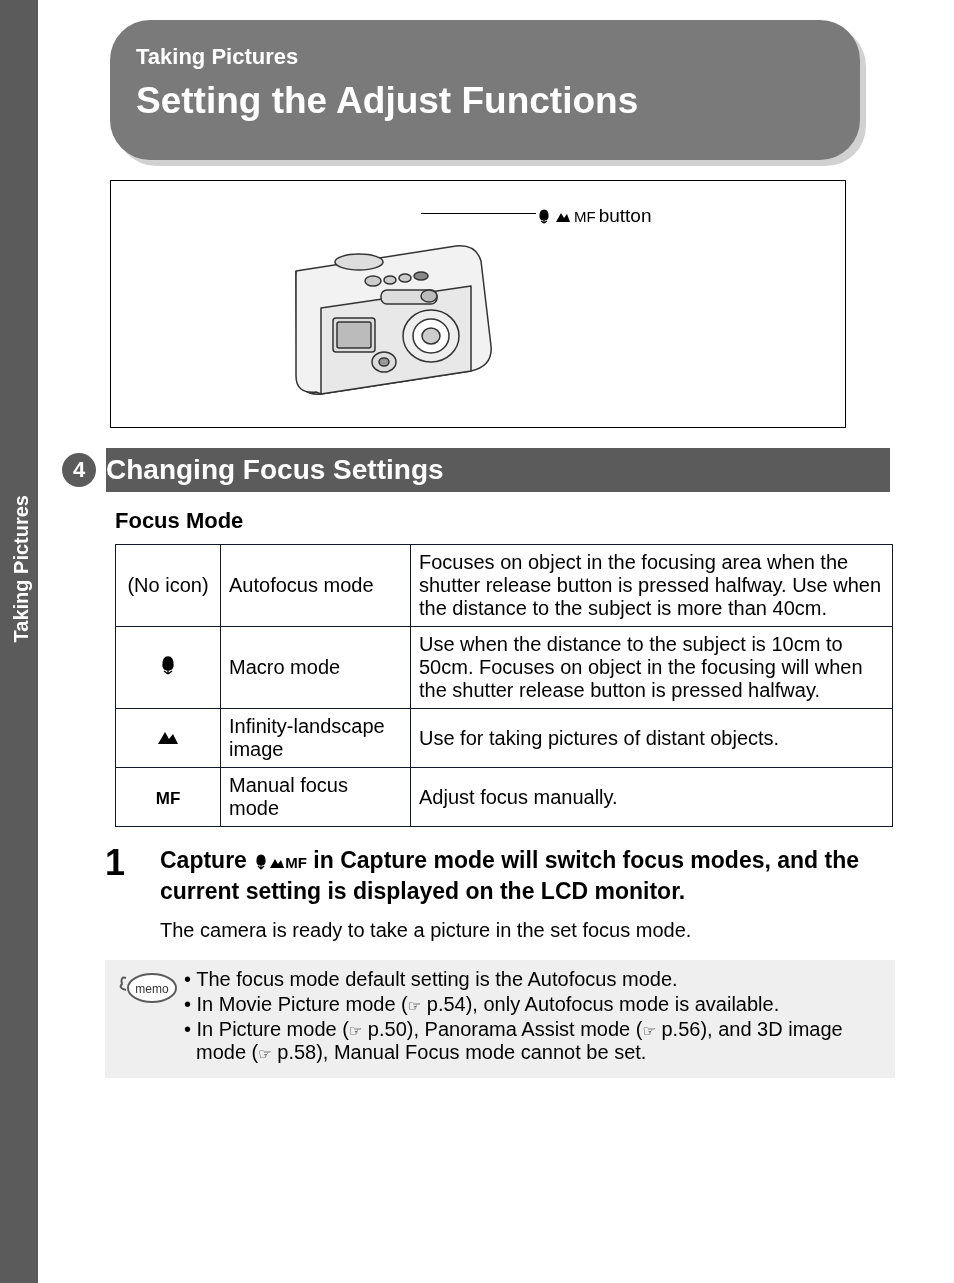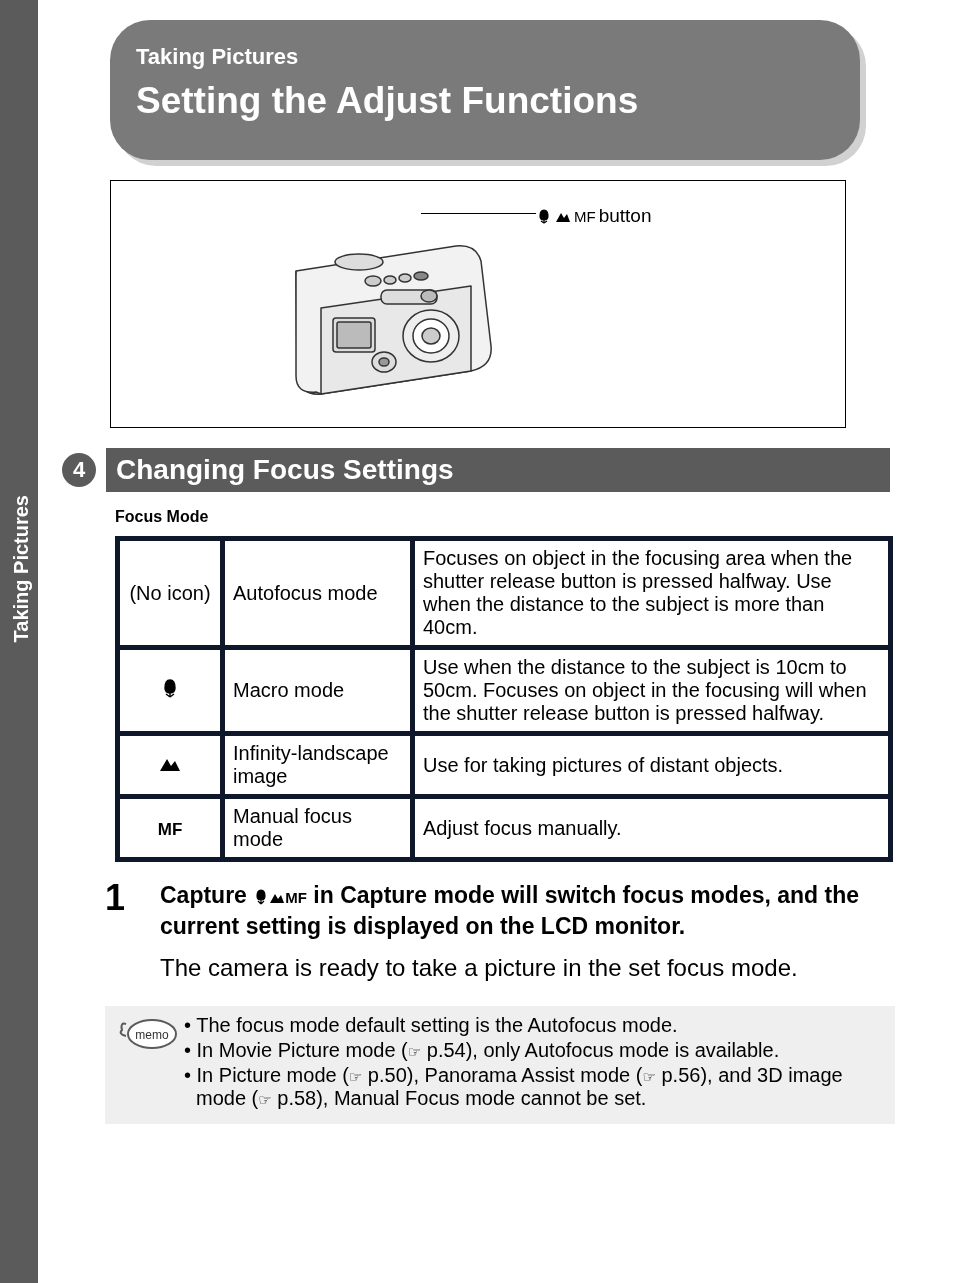--- a/index.html
+++ b/index.html
@@ -98,21 +98,21 @@
     font-size: 22px;
     display: flex;
     align-items: center;
     justify-content: center;
     margin-left: 2px;
     margin-right: 10px;
   }
   .section-bar {
     flex: 1;
     background: #5b5b5b;
-    padding: 6px 10px;
+    padding: 6px 0;
     margin-right: 40px;
   }
   .section-title {
     color: #fff;
     font-size: 28px;
     font-weight: bold;
   }
 
   
   .sidebar-text {
@@ -122,33 +122,33 @@
     writing-mode: vertical-rl;
     color: #fff;
     font-size: 20px;
     font-weight: bold;
     transform: rotate(180deg);
   }
 
   .subhead {
     margin-left: 55px;
     margin-top: 16px;
-    font-size: 16px;
+    font-size: 22px;
     font-weight: bold;
   }
 
   
   table.focus-table {
     margin-left: 55px;
     margin-top: 10px;
     width: 778px;
     border-collapse: collapse;
   }
   table.focus-table td {
-    border: 5px solid #0f172a;
+    border: 1px solid #0f172a;
     padding: 6px 8px;
     font-size: 20px;
     vertical-align: middle;
   }
   table.focus-table td.icon-cell {
     width: 105px;
     text-align: center;
   }
   table.focus-table td.name-cell {
     width: 190px;
@@ -171,29 +171,29 @@
   }
   .step-body {
     flex: 1;
   }
   .step-head {
     font-size: 23px;
     font-weight: bold;
     line-height: 1.35;
   }
   .step-text {
-    font-size: 24px;
+    font-size: 20px;
     margin-top: 12px;
   }
 
   
   .memo-row {
     display: flex;
     margin-left: 45px;
-    margin-top: 24px;
+    margin-top: 18px;
     width: 790px;
     background: #efefef;
     padding: 8px 6px 12px 4px;
   }
   .memo-icon-wrap {
     width: 75px;
     display: flex;
     align-items: flex-start;
     justify-content: center;
     padding-top: 2px;

